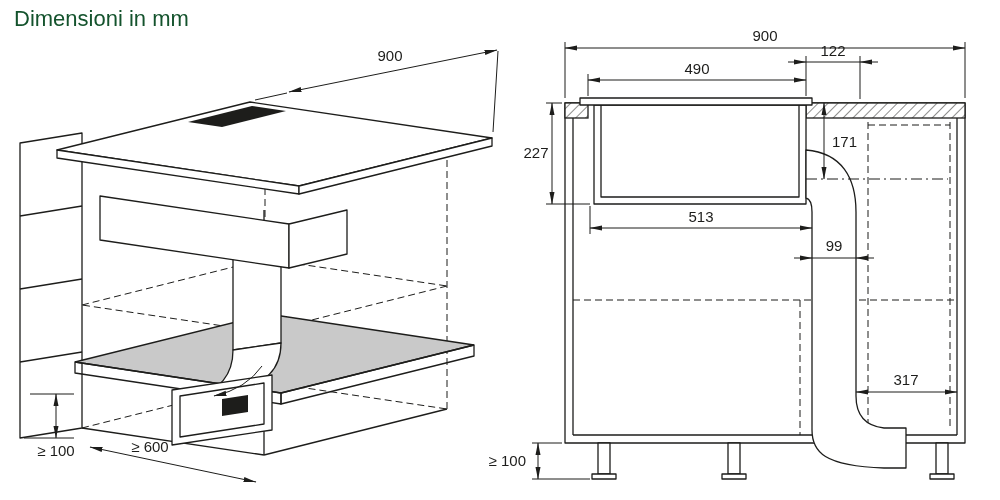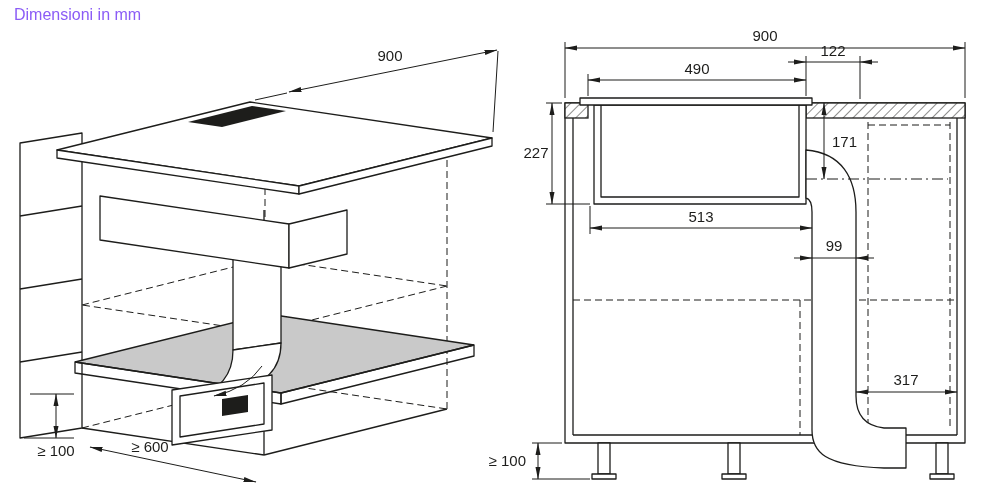--- a/index.html
+++ b/index.html
@@ -1,18 +1,18 @@
 <!DOCTYPE html>
 <html><head>
 <meta charset="utf-8">
 <style>
   html,body{margin:0;padding:0;background:#fff}
   .stage{position:relative;width:1000px;height:500px;background:#fff;
          font-family:"Liberation Sans",sans-serif;overflow:hidden}
-  .title{position:absolute;left:14px;top:6px;font-size:16px;color:#8b5cf6}
+  .title{position:absolute;left:14px;top:6px;font-size:22px;color:#14532d}
   svg{position:absolute;left:0;top:0}
   .sk{fill:none;stroke:#1d1d1b;stroke-width:1.3;stroke-linejoin:round}
   .wh{fill:#fff;stroke:#1d1d1b;stroke-width:1.3;stroke-linejoin:round}
   .thin{fill:none;stroke:#1d1d1b;stroke-width:1}
   .dash{fill:none;stroke:#1d1d1b;stroke-width:1;stroke-dasharray:7 4}
   .dashdot{fill:none;stroke:#1d1d1b;stroke-width:1;stroke-dasharray:11 4 2 4}
   .dim{fill:none;stroke:#1d1d1b;stroke-width:1}
   .dimtxt{font-family:"Liberation Sans",sans-serif;font-size:15px;fill:#1d1d1b}
   .mid{text-anchor:middle}
   .end{text-anchor:end}

